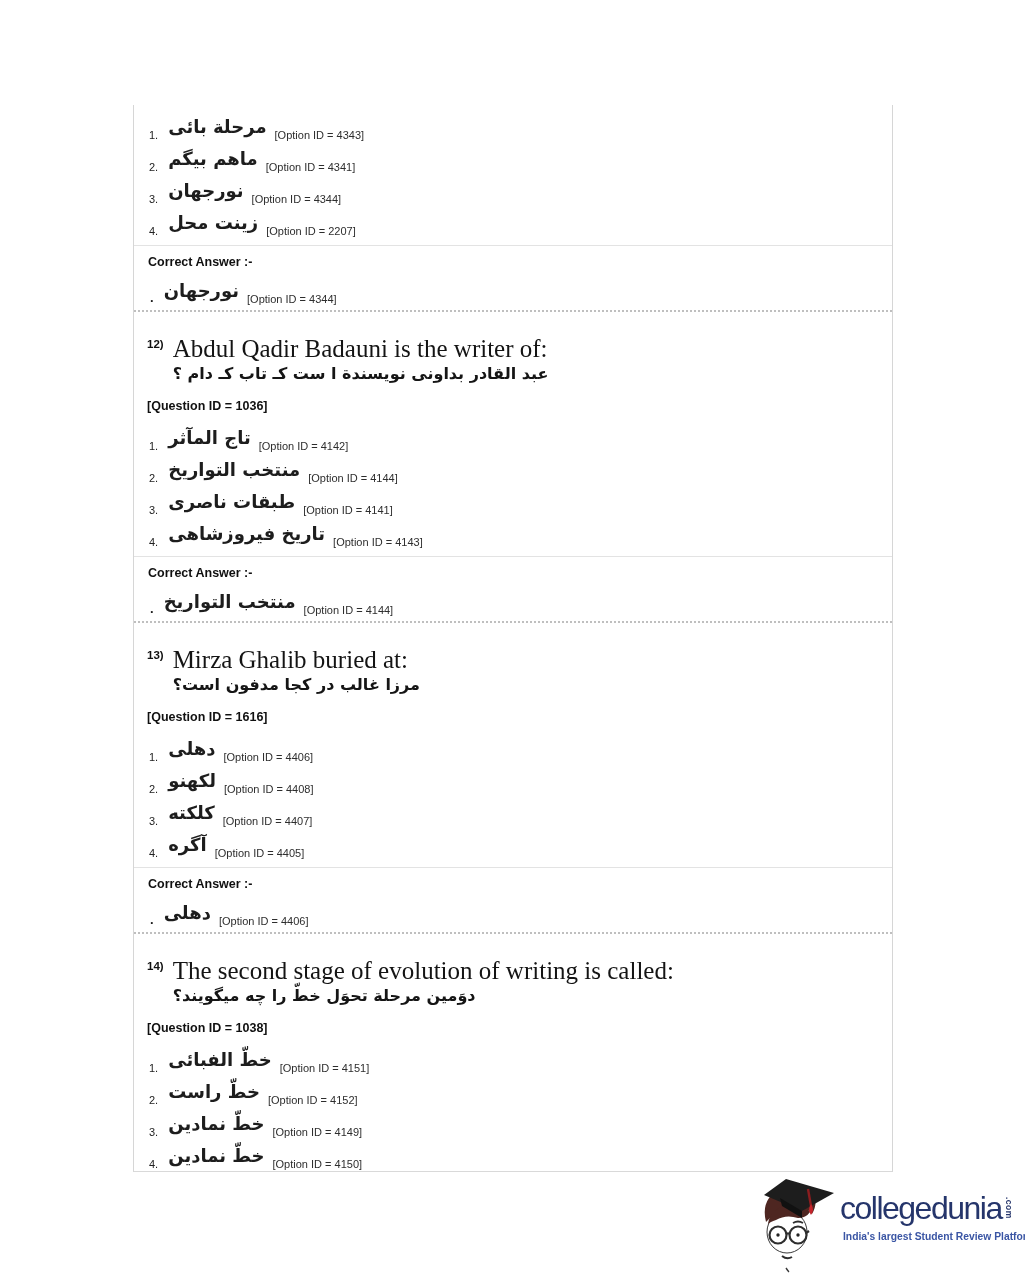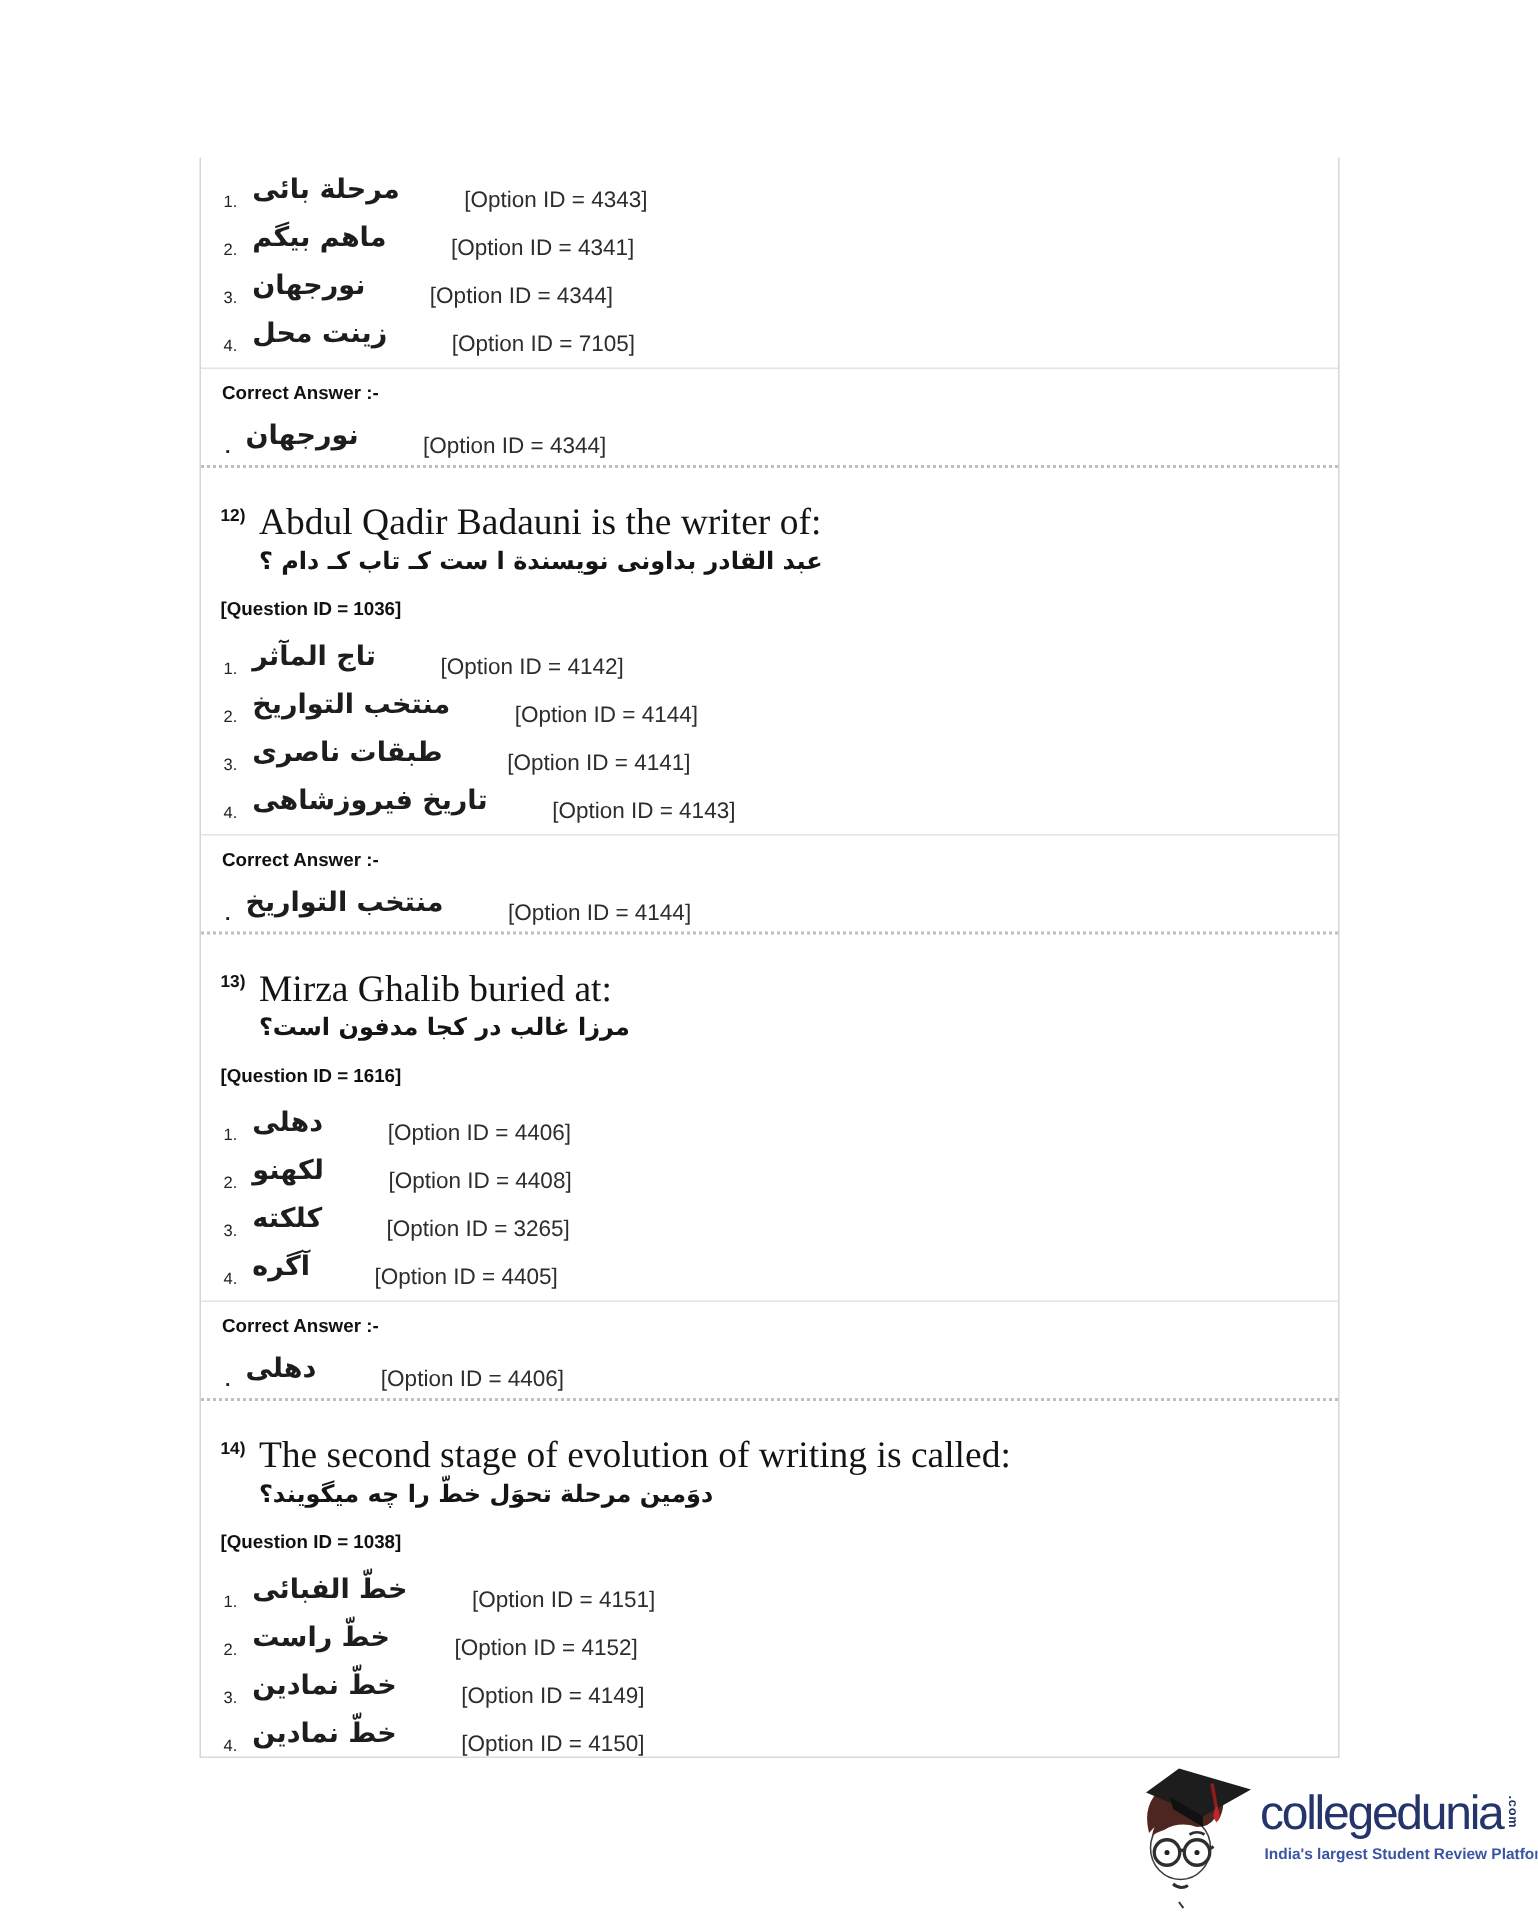--- a/index.html
+++ b/index.html
@@ -20,21 +20,21 @@
   .opt-row { display:flex; align-items:flex-end; height:32px; padding-left:15px; }
   .opt-num { font-size:11px; line-height:1; color:#222; padding-bottom:2px; }
   .urdu {
     font-family:"DejaVu Sans", sans-serif;
     direction:rtl; unicode-bidi:isolate;
   }
   .opt-urdu {
     font-size:18px; font-weight:bold; color:#1d1d1d; line-height:1;
     position:relative; top:-7px; margin:0 8px 0 10px;
   }
-  .opt-id { font-size:15px; line-height:1; color:#2d2d2d; padding-bottom:2px;margin-left:35px; }
+  .opt-id { font-size:11px; line-height:1; color:#2d2d2d; padding-bottom:2px; }
   
   .sep-solid { border:none; border-top:1px solid #e3e3e3; margin:6px 0 0 0; }
   .sep-dotted { border:none; border-top:2px dotted #bfbfbf; margin:3px 0 0 0; }
   
   .ca-label { font-weight:bold; font-size:12.5px; color:#101010; padding:9px 0 0 14px; line-height:15px; }
   .ans-row { display:flex; align-items:flex-end; height:37px; padding-left:16px; }
   .ans-bullet { font-weight:bold; font-size:13px; line-height:1; padding-bottom:3px; }
   
   .q-head { display:flex; align-items:flex-start; padding:23px 0 0 13px; }
   .q-num { font-weight:bold; font-size:11.5px; line-height:1; padding-top:4px; color:#111; }
@@ -69,21 +69,21 @@
         <span class="opt-id">[Option ID = 4341]</span>
       </div>
       <div class="opt-row">
         <span class="opt-num">3.</span>
         <span class="opt-urdu urdu">نورجهان</span>
         <span class="opt-id">[Option ID = 4344]</span>
       </div>
       <div class="opt-row">
         <span class="opt-num">4.</span>
         <span class="opt-urdu urdu">زینت محل</span>
-        <span class="opt-id">[Option ID = 7105]</span>
+        <span class="opt-id">[Option ID = 2207]</span>
       </div>
     </div>
     <hr class="sep-solid">
     <div class="ca-label">Correct Answer :-</div>
     <div class="ans-row">
       <span class="ans-bullet">.</span>
       <span class="opt-urdu urdu">نورجهان</span>
       <span class="opt-id">[Option ID = 4344]</span>
     </div>
     <hr class="sep-dotted">
@@ -146,21 +146,21 @@
         <span class="opt-id">[Option ID = 4406]</span>
       </div>
       <div class="opt-row">
         <span class="opt-num">2.</span>
         <span class="opt-urdu urdu">لکهنو</span>
         <span class="opt-id">[Option ID = 4408]</span>
       </div>
       <div class="opt-row">
         <span class="opt-num">3.</span>
         <span class="opt-urdu urdu">کلکته</span>
-        <span class="opt-id">[Option ID = 3265]</span>
+        <span class="opt-id">[Option ID = 4407]</span>
       </div>
       <div class="opt-row">
         <span class="opt-num">4.</span>
         <span class="opt-urdu urdu">آگره</span>
         <span class="opt-id">[Option ID = 4405]</span>
       </div>
     </div>
     <hr class="sep-solid">
     <div class="ca-label">Correct Answer :-</div>
     <div class="ans-row">

